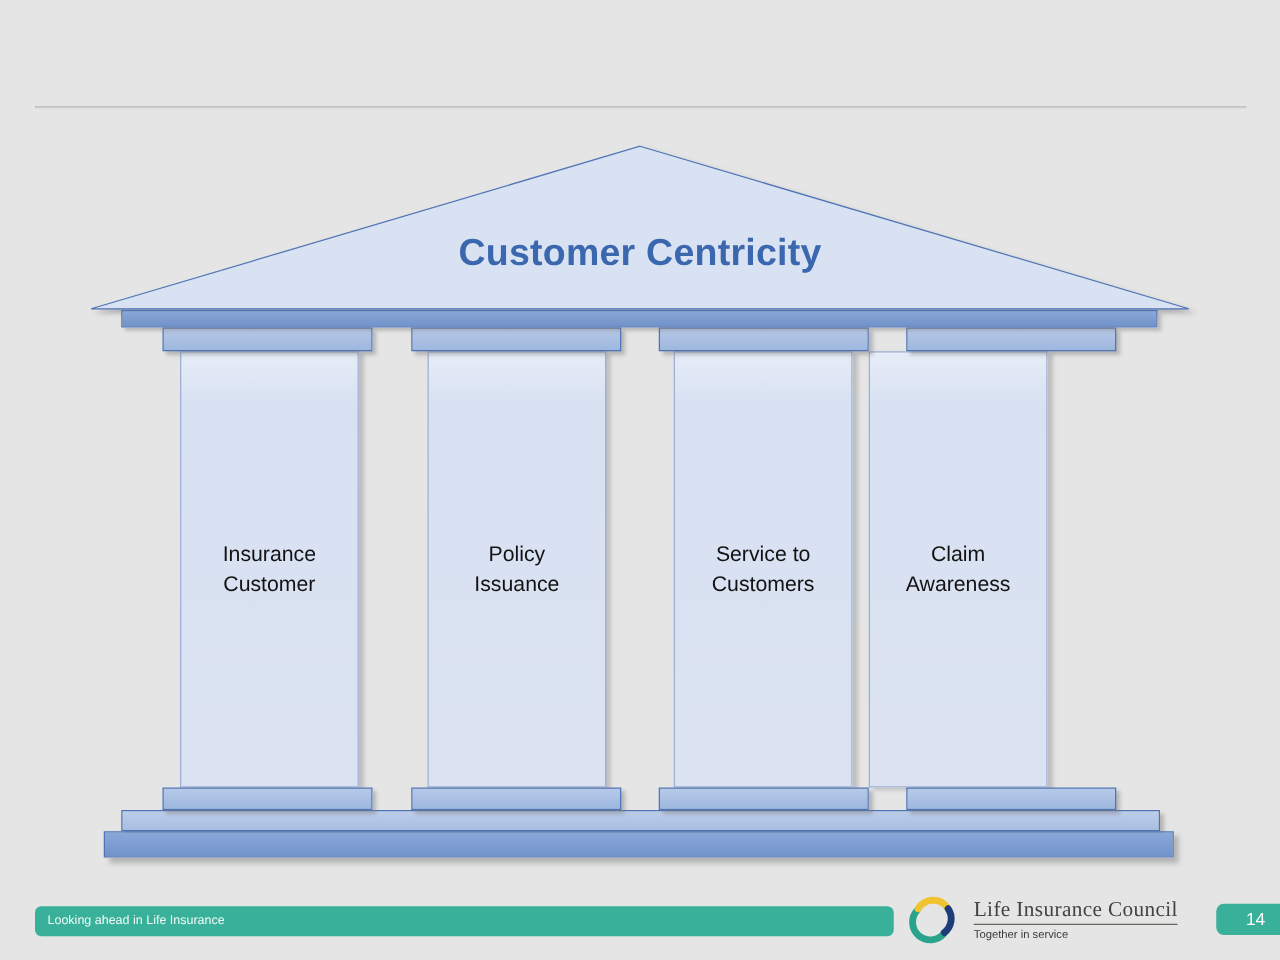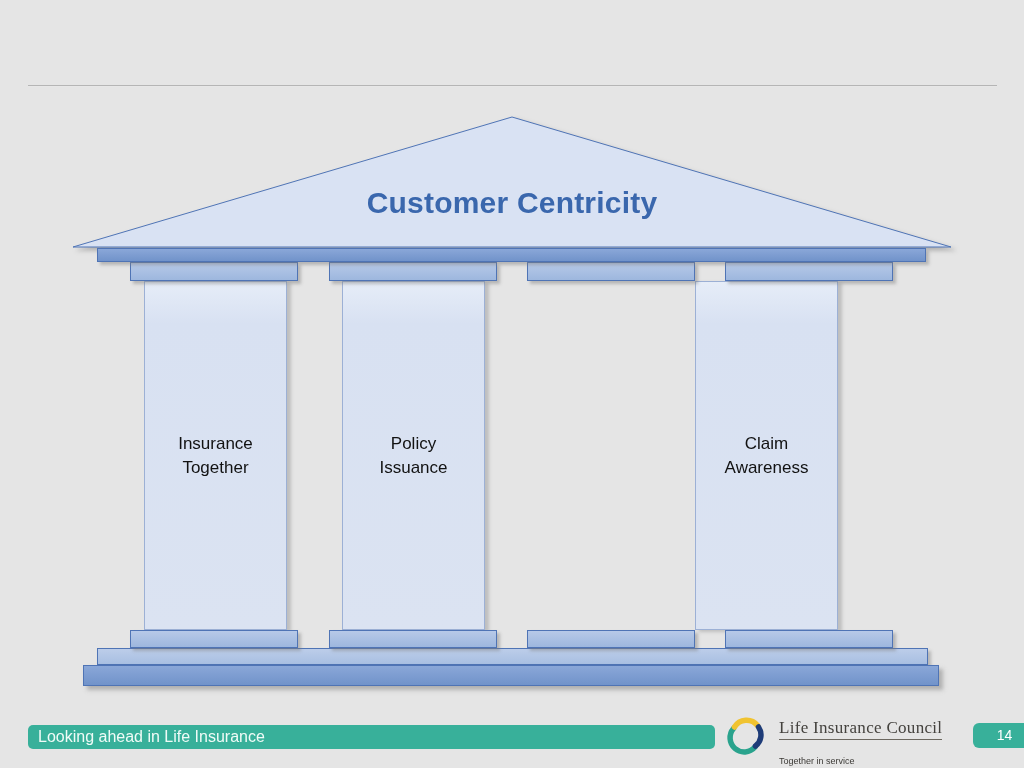--- a/index.html
+++ b/index.html
@@ -48,27 +48,27 @@
            border:1px solid var(--border-blue);
            box-shadow:3px 3px 3px rgba(125,125,125,.45); z-index:2; }
   .step2 { position:absolute; left:83px; top:665px; width:856px; height:21px;
            background:linear-gradient(180deg,#8aa7d8,#7193ca);
            border:1px solid var(--border-blue);
            box-shadow:4px 4px 4px rgba(125,125,125,.5); z-index:3; }
 
   
   .footer-strip { position:absolute; left:28px; top:725px; width:687px; height:24px;
                   background:var(--teal); border-radius:5px; color:var(--footer-text);
-                  font-size:16px; line-height:24px; padding-left:10px; }
+                  font-size:10px; line-height:24px; padding-left:10px; }
   .council-logo { position:absolute; left:727px; top:714px; width:40px; height:44px; }
   .council-block { position:absolute; left:779px; top:718px; width:160px; }
   .council-name { font-family:"Liberation Serif", serif; font-size:17px; color:var(--council-text);
                   display:inline-block; border-bottom:1px solid #6b675f; padding-bottom:1px;
                   letter-spacing:.3px; white-space:nowrap; }
-  .council-tagline { font-size:9px; color:#3c3a36; margin-top:16px; }
+  .council-tagline { font-size:9px; color:#3c3a36; margin-top:2px; }
   .page-badge { position:absolute; left:973px; top:723px; width:63px; height:25px;
                 background:var(--teal); border-radius:6px; color:#fff; font-size:14px;
                 text-align:center; line-height:25px; }
 </style>
 </head>
 <body>
 
 <div class="slide">
 
   <div class="top-rule"></div>
@@ -79,35 +79,41 @@
     </svg>
   </div>
   <div class="slide-title">Customer Centricity</div>
 
   <div class="architrave"></div>
 
   <div class="cap p1c"></div>
   <div class="shaft p1s">
     <div class="pillar-label">
       <div>Insurance</div>
-      <div>Together</div>
+      <div>Customer</div>
     </div>
   </div>
   <div class="base p1c"></div>
 
   <div class="cap p2c"></div>
   <div class="shaft p2s">
     <div class="pillar-label">
       <div>Policy</div>
       <div>Issuance</div>
     </div>
   </div>
   <div class="base p2c"></div>
 
   <div class="cap p3c"></div>
+  <div class="shaft p3s">
+    <div class="pillar-label">
+      <div>Service to</div>
+      <div>Customers</div>
+    </div>
+  </div>
   <div class="base p3c"></div>
 
   <div class="cap p4c"></div>
   <div class="shaft p4s">
     <div class="pillar-label">
       <div>Claim</div>
       <div>Awareness</div>
     </div>
   </div>
   <div class="base p4c"></div>

